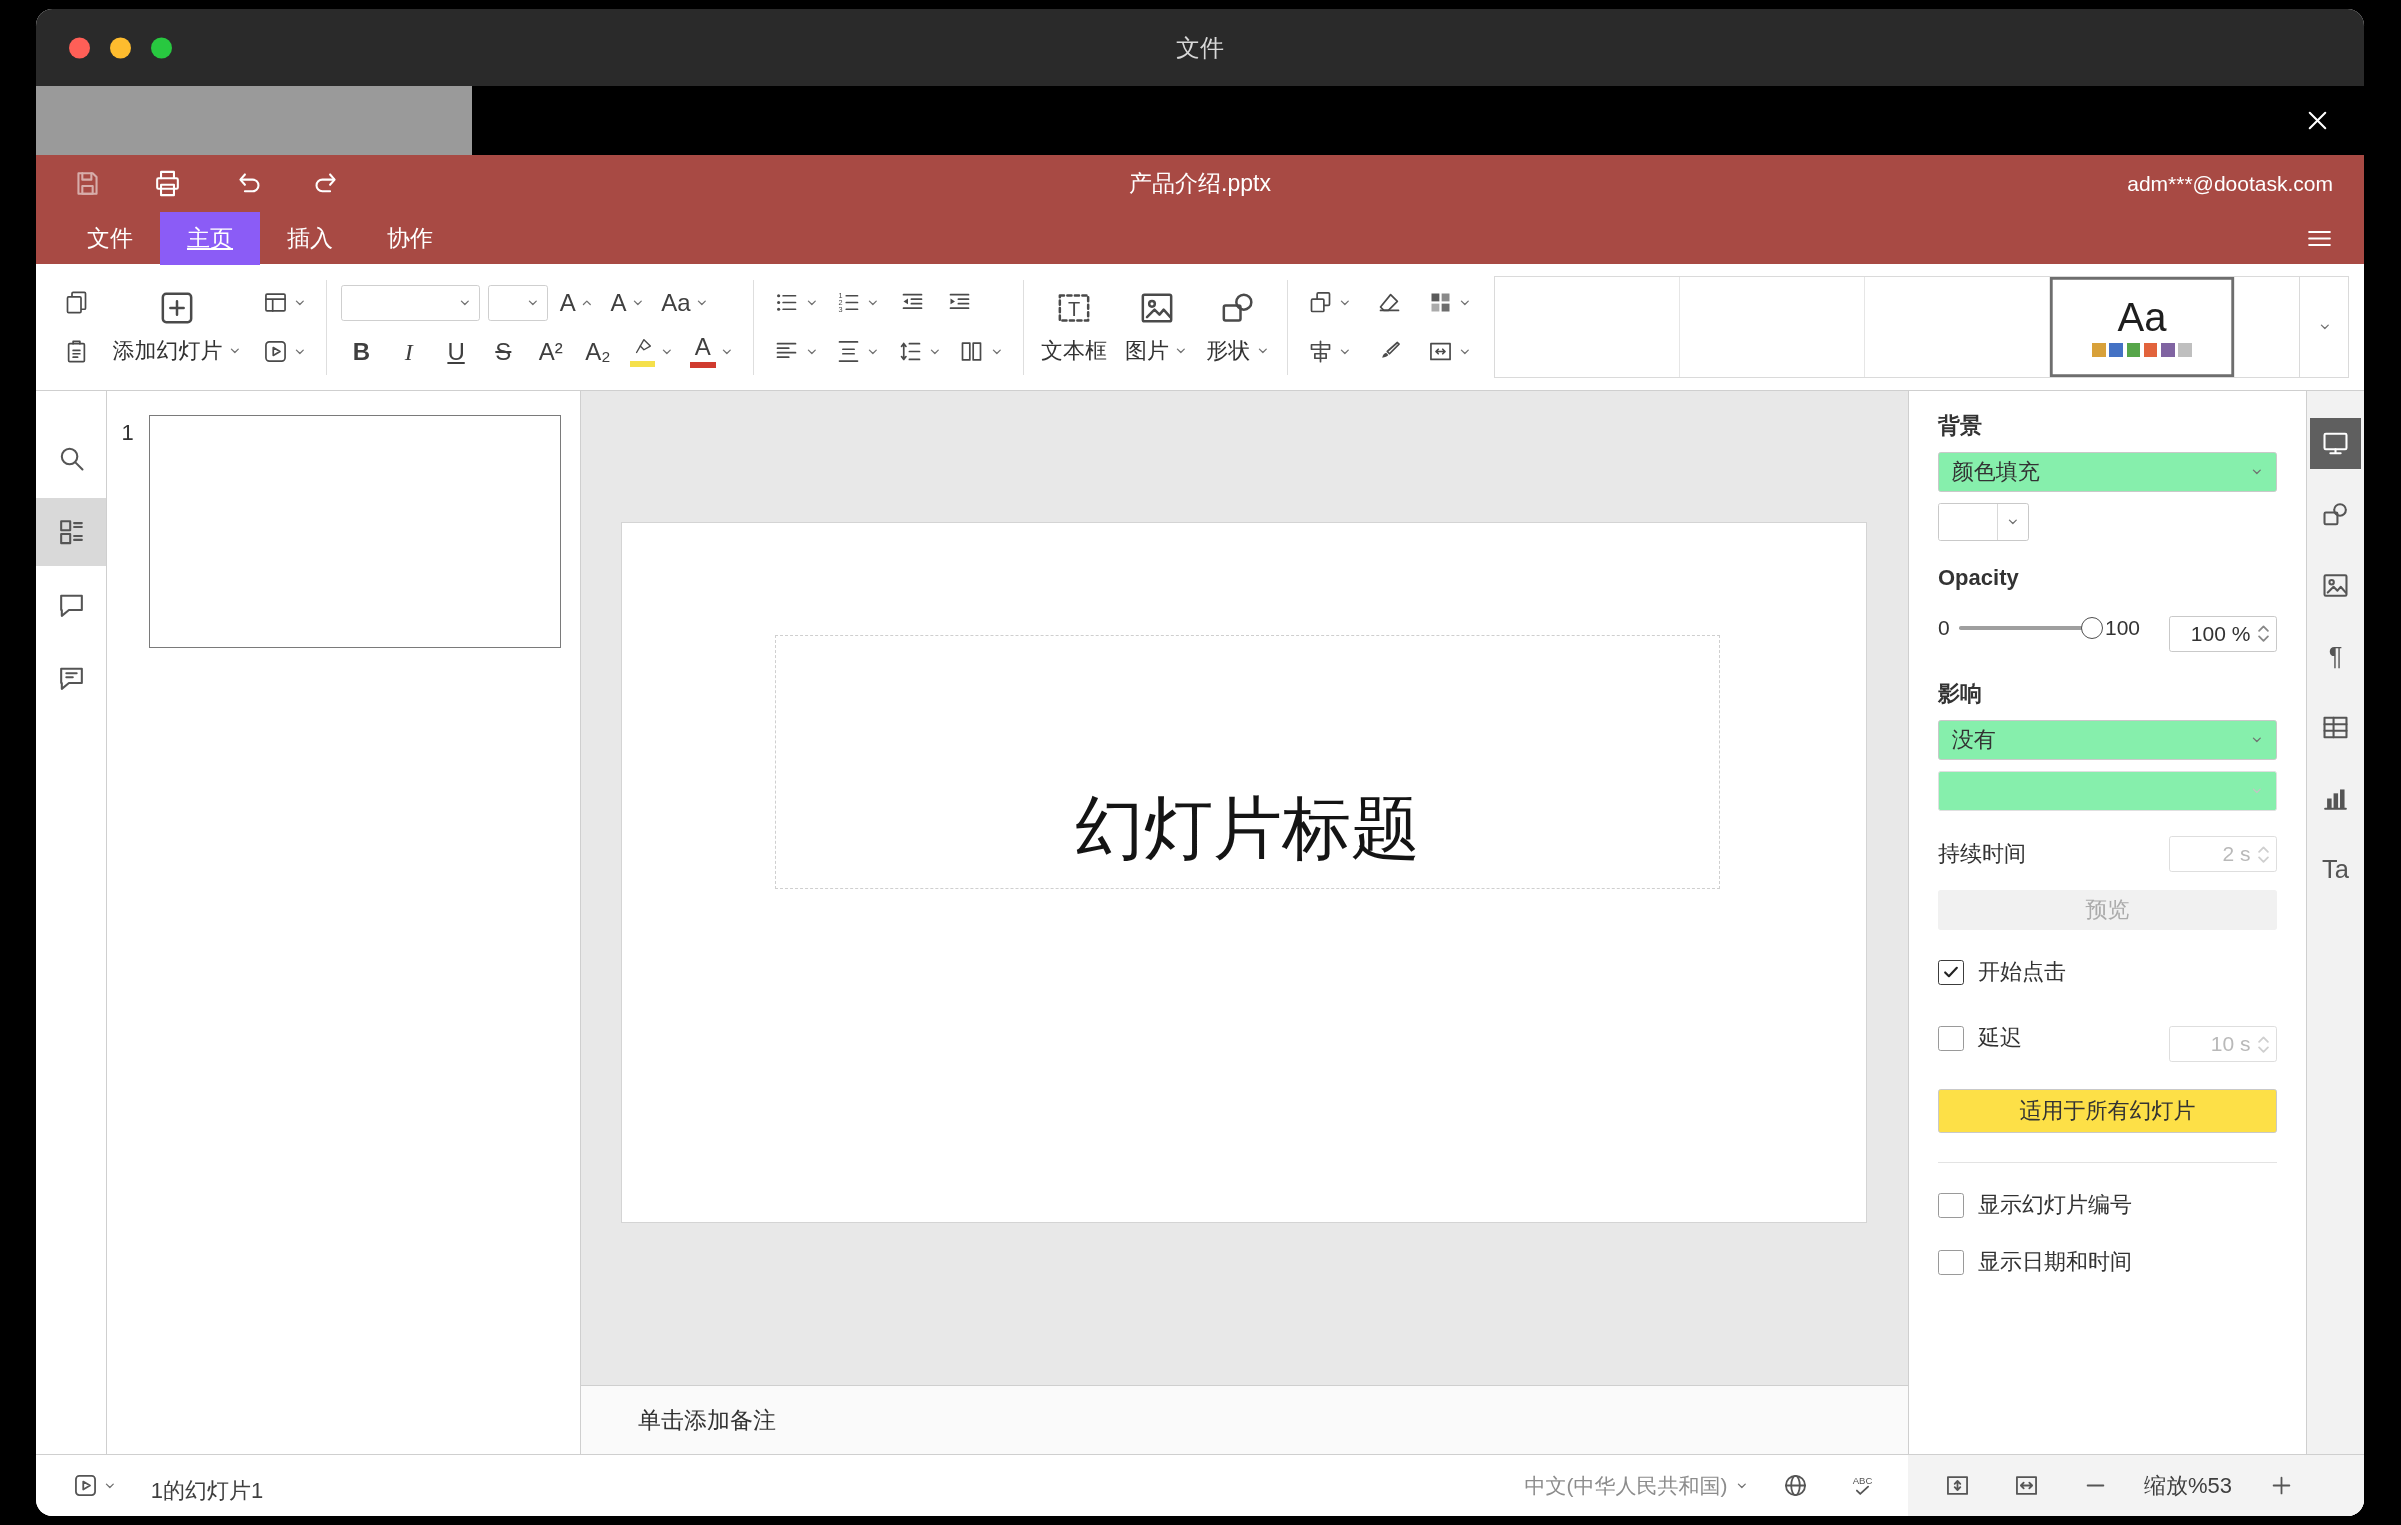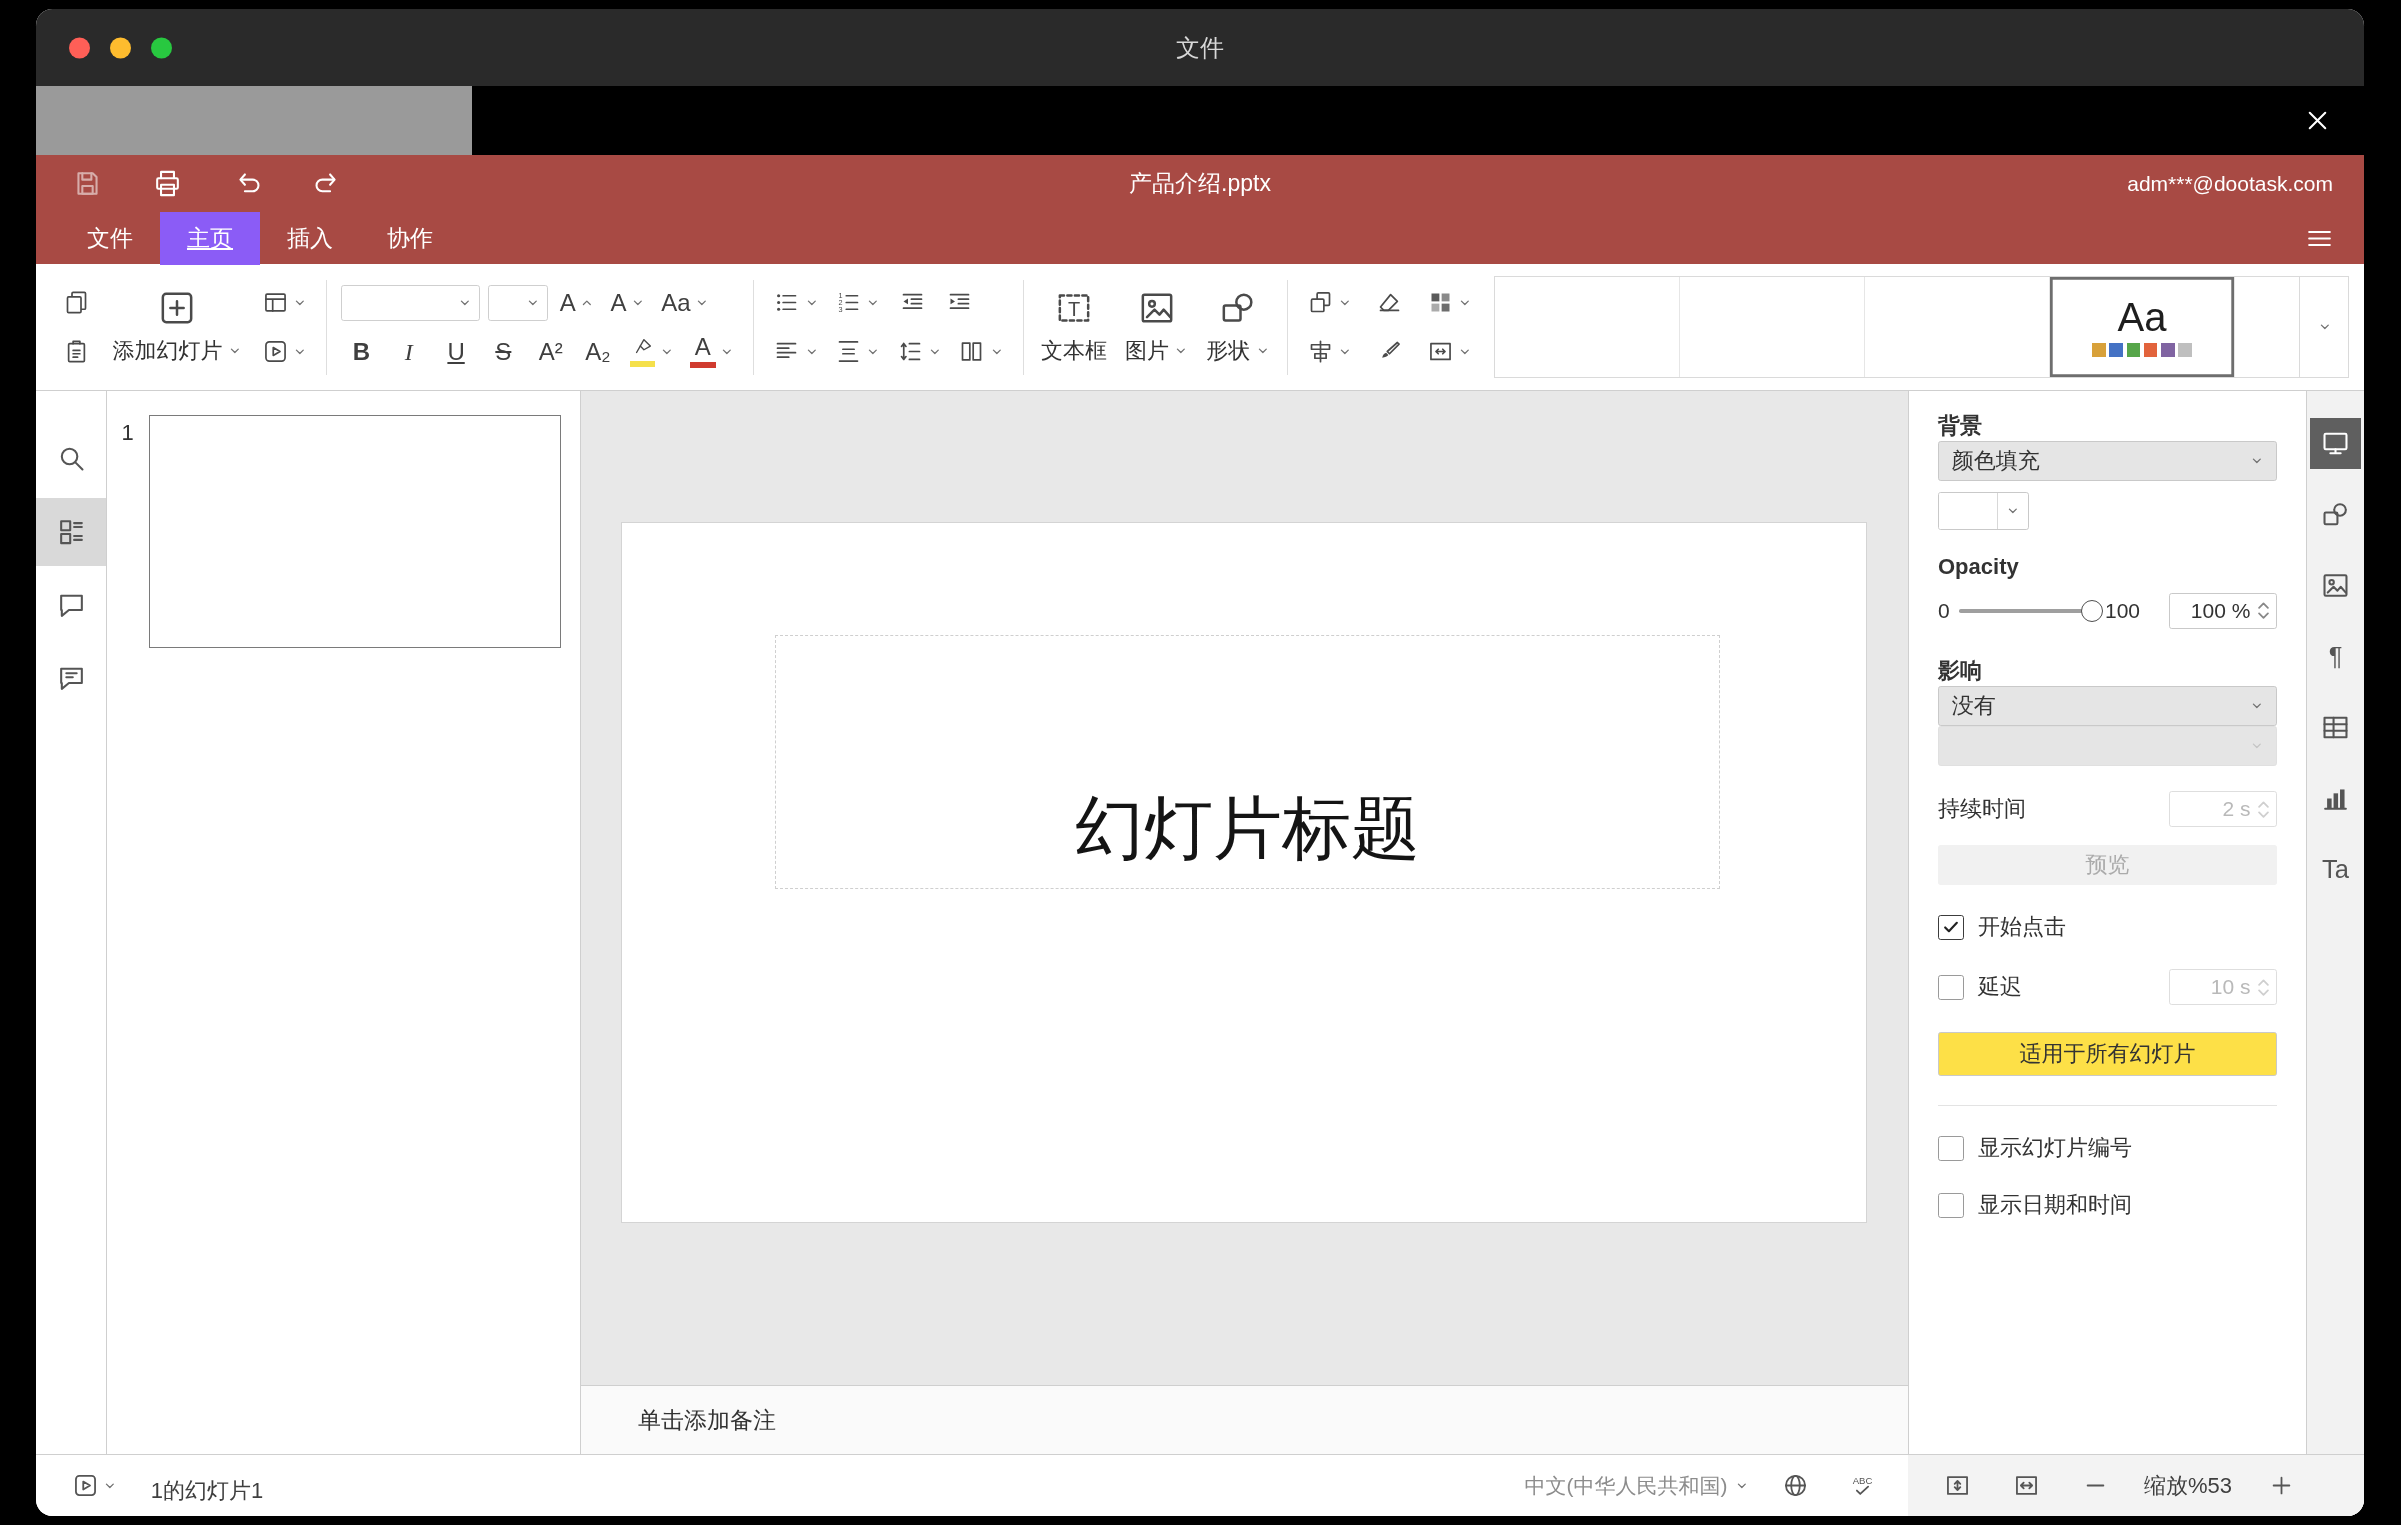--- a/index.html
+++ b/index.html
@@ -92,39 +92,39 @@
             display:flex; justify-content:center; padding-top:14.6px; }
   .ph-sub span { font-size:30px; color:#141414; }
   .notes { height:69px; border-top:0.9px solid #cfcfcf; background:#fafafa; display:flex; align-items:center;
            padding-left:57px; font-size:23px; color:#333; }
 
   
   .rightpanel { width:398px; border-left:0.9px solid #cfcfcf; background:#fff; padding:20px 29px; flex:none;
                 font-size:22px; color:#333; }
   .plab { font-weight:bold; font-size:22px; color:#333; }
   .mt26 { margin-top:24px; } .mt30 { margin-top:27px; }
-  .psel { height:40px; border:0.9px solid #c9c9c9; border-radius:2.7px; background:#e5e5e5; display:flex; align-items:center;
-          justify-content:space-between; padding:0 12.8px; width:100%; font-size:22px; }
+  .psel { height:40px; border:0.9px solid #c9c9c9; border-radius:2.7px; background:#86efac; display:flex; align-items:center;
+          justify-content:space-between; padding:0 12.8px; margin-top:11px; width:100%; font-size:22px; }
   .psel.dis { border-color:#e0e0e0; color:#c0c0c0; }
   .psel.dis .cv { stroke:#c4c4c4; }
   .colorsel { width:91px; height:38px; border:0.9px solid #c9c9c9; border-radius:2.7px; margin-top:11px;
               display:flex; align-items:stretch; overflow:hidden; background:#fff; }
   .colorsel .swatch { flex:1; background:#fff; }
   .colorsel .drop { width:31px; border-left:0.9px solid #d8d8d8; display:flex; align-items:center; justify-content:center; }
   .srow { display:flex; align-items:center; margin-top:12.8px; font-size:21px; color:#333; }
   .track { position:relative; width:139px; height:3.6px; background:#9f9f9f; border-radius:1.8px; margin:0 7.3px 0 9px; }
   .knob { position:absolute; right:-5.5px; top:50%; transform:translateY(-50%); width:22px; height:22px;
           border:1.8px solid #4f4f4f; border-radius:50%; background:#fff; }
   .spin { width:108px; height:36px; border:0.9px solid #c9c9c9; border-radius:2.7px; background:#fff; display:flex;
           align-items:center; justify-content:flex-end; gap:7.3px; padding:0 7.3px; font-size:21px; color:#333; }
   .spin.dis { border-color:#dedede; color:#b9b9b9; }
   .spin .arr { display:flex; flex-direction:column; gap:2.7px; }
   .sp { width:11px; height:7.3px; fill:none; stroke:#888; stroke-width:1.6; stroke-linecap:round; stroke-linejoin:round; }
   .spin.dis .sp { stroke:#cfcfcf; }
-  .ml-auto { margin-left:auto; }
+  .ml-auto { margin-left:auto;margin-top:12px; }
   .drow { display:flex; align-items:center; justify-content:space-between; margin-top:25.5px; }
   .pbtn { margin-top:18px; width:100%; height:40px; background:#f1f1f1; border-radius:2.7px; color:#ababab;
           font-size:22px; display:flex; align-items:center; justify-content:center; }
   .crow { display:flex; align-items:center; gap:14.6px; margin-top:27px; font-size:22px; color:#333; }
   .cb { width:25.5px; height:25.5px; border:1.8px solid #9a9a9a; border-radius:2.7px; background:#fff; flex:none;
         display:flex; align-items:center; justify-content:center; }
   .cb.checked { border-color:#3c3c3c; }
   .ck { width:20px; height:20px; fill:none; stroke:#222; stroke-width:2.6; stroke-linecap:round; stroke-linejoin:round; }
   .abtn { margin-top:27px; width:100%; height:44px; border:0.9px solid #c9c9c9; border-radius:2.7px; background:#fde047;
           font-size:22px; color:#333; display:flex; align-items:center; justify-content:center; }

